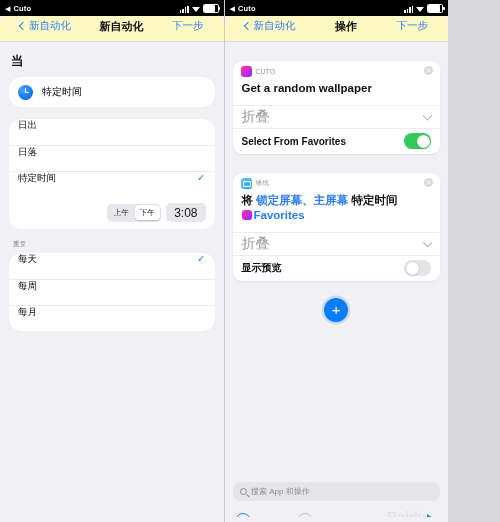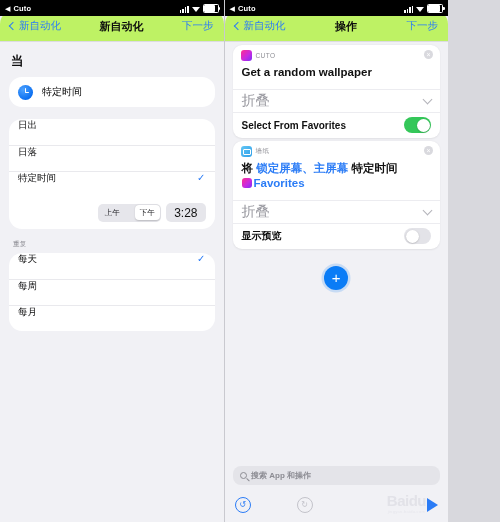--- a/index.html
+++ b/index.html
@@ -35,23 +35,23 @@
   .batt span{display:block;height:100%;background:#fff;border-radius:1px;}
 
   
   .screen{
     position:relative;height:506px;background:#f1f1f5;
     border-radius:13px 13px 0 0;overflow:hidden;margin-top:-5px;
   }
 
   
   .navbar{
-    height:31px;background:#bef264;
+    height:31px;background:#fef9c3;
     display:flex;align-items:center;justify-content:space-between;
-    padding:0 10px;box-sizing:border-box;
+    padding:0 20px;box-sizing:border-box;
     border-bottom:.5px solid #dcdce1;
   }
   .nav-back{display:flex;align-items:center;color:#2b7cf6;font-size:10.5px;gap:1px;cursor:pointer;}
   .chev-left{display:inline-block;width:5px;height:5px;border-left:1.6px solid #2b7cf6;border-bottom:1.6px solid #2b7cf6;transform:rotate(45deg);margin-right:2px;}
   .nav-title{font-size:11px;font-weight:bold;color:#0b0b0c;}
   .nav-next{color:#2b7cf6;font-size:10.5px;cursor:pointer;}
 
   
   .content{padding:0 9px;box-sizing:border-box;height:475px;overflow:hidden;}
   .sec-title{font-size:12.5px;font-weight:bold;color:#0b0b0c;margin:11px 2px 7px;}
@@ -66,28 +66,28 @@
   .clock-icon{
     width:15px;height:15px;border-radius:50%;
     background:radial-gradient(circle at 35% 32%,#4da2ff 0%,#0a6ef0 72%);
     position:relative;flex:0 0 auto;
   }
   .clock-icon:before,.clock-icon:after{content:"";position:absolute;background:#fff;border-radius:1px;}
   .clock-icon:before{width:1.2px;height:4.5px;left:6.9px;top:3.4px;}
   .clock-icon:after{width:3.4px;height:1.2px;left:7.2px;top:7.3px;}
   .check{color:#2b7cf6;font-size:10px;font-weight:bold;}
   .timebar{display:flex;align-items:center;justify-content:flex-end;gap:5px;padding:6px 9px 7px;}
-  .seg{display:flex;background:#e6e6eb;border-radius:5px;padding:1.5px;gap:10px;}
+  .seg{display:flex;background:#e6e6eb;border-radius:5px;padding:1.5px;gap:1px;}
   .seg span{font-size:7.5px;padding:2.5px 5px;border-radius:4px;color:#1b1b1f;cursor:pointer;}
   .seg span.on{background:#fff;box-shadow:0 .5px 1.5px rgba(0,0,0,.18);}
   .time-val{background:#e6e6eb;border-radius:5px;padding:2.5px 8px;font-size:12px;color:#111;cursor:pointer;}
 
   
   .rcontent{padding:0 8px;box-sizing:border-box;height:475px;position:relative;}
-  .acard{background:#fff;border-radius:9px;margin-top:3px;overflow:hidden;box-shadow:0 .5px 2px rgba(0,0,0,.07);}
+  .acard{background:#fff;border-radius:9px;margin-top:19px;overflow:hidden;box-shadow:0 .5px 2px rgba(0,0,0,.07);}
   .acard-head{display:flex;align-items:center;padding:5px 8px 0;gap:4px;position:relative;}
   .app-icon{width:11px;height:11px;border-radius:3px;flex:0 0 auto;}
   .icon-cuto{background:linear-gradient(135deg,#ff2d8f 0%,#c92ae0 55%,#7b2ff7 100%);}
   .icon-wall{background:linear-gradient(135deg,#63c6f5 0%,#2f9fe8 100%);position:relative;}
   .icon-wall:after{content:"";position:absolute;left:2.5px;top:3px;width:6px;height:4.5px;border:1px solid #fff;border-radius:1px;}
   .app-name{font-size:6.5px;color:#8e8e95;letter-spacing:.4px;}
   .close-x{
     position:absolute;right:7px;top:5px;width:9px;height:9px;border-radius:50%;
     background:#d9d9de;color:#fff;font-size:7px;line-height:9px;text-align:center;cursor:pointer;
   }
@@ -107,21 +107,21 @@
   .switch{width:27px;height:16px;border-radius:9px;background:#e3e3e8;position:relative;cursor:pointer;}
   .switch.on{background:#34c759;}
   .switch i{position:absolute;top:1.5px;left:1.5px;width:13px;height:13px;border-radius:50%;background:#fff;box-shadow:0 .5px 1.5px rgba(0,0,0,.25);}
   .switch.on i{left:12.5px;}
   .addwrap{display:flex;justify-content:center;margin-top:17px;}
   .addbtn{
     width:24px;height:24px;border-radius:50%;background:#0a7cf6;color:#fff;
     display:flex;align-items:center;justify-content:center;font-size:15px;line-height:1;cursor:pointer;
     box-shadow:0 0 0 2.5px rgba(10,124,246,.18);
   }
-  .searchwrap{position:absolute;left:8px;right:8px;bottom:35px;font-weight:bold;}
+  .searchwrap{position:absolute;left:8px;right:8px;bottom:35px;}
   .searchbar{
     background:#e4e4e9;border-radius:8px;height:19px;display:flex;align-items:center;gap:4px;
     padding:0 7px;box-sizing:border-box;font-size:8px;color:#8c8c93;cursor:text;
   }
   .mag{width:5.5px;height:5.5px;border:1.2px solid #8c8c93;border-radius:50%;position:relative;flex:0 0 auto;}
   .mag:after{content:"";position:absolute;right:-3px;bottom:-1.5px;width:3.5px;height:1.2px;background:#8c8c93;transform:rotate(45deg);}
   .toolbar{
     position:absolute;left:0;right:0;bottom:0;height:31px;
     display:flex;align-items:center;padding:0 10px;box-sizing:border-box;gap:0;
   }
@@ -194,21 +194,21 @@
           </div>
           <div class="row">
             <span>特定时间</span>
             <span class="check">✓</span>
           </div>
           <div class="timebar">
             <div class="seg">
               <span>上午</span>
               <span class="on">下午</span>
             </div>
-            <div class="time-val">3:28</div>
+            <div class="time-val">3:08</div>
           </div>
         </div>
 
         <div class="sec-label">重复</div>
 
         <div class="card">
           <div class="row">
             <span>每天</span>
             <span class="check">✓</span>
           </div>

